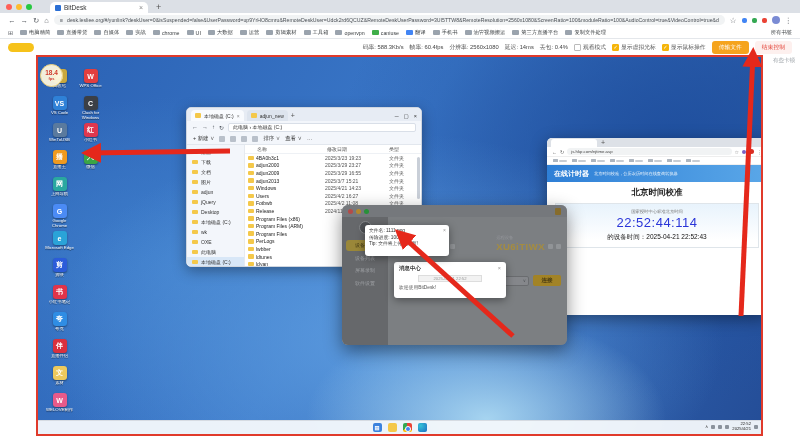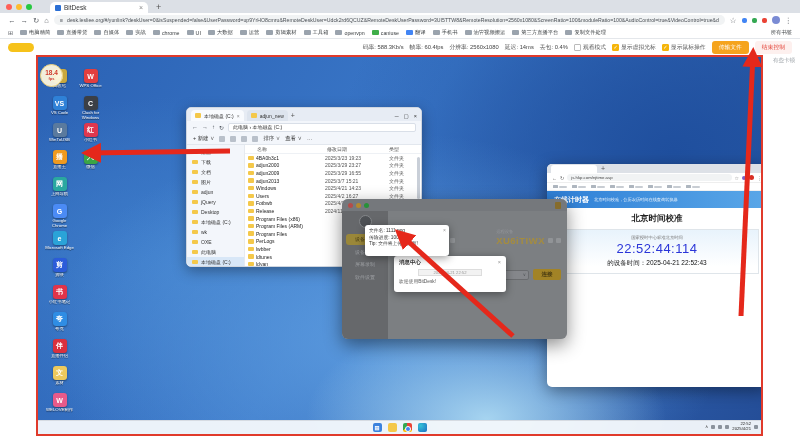--- a/index.html
+++ b/index.html
@@ -71,21 +71,21 @@
 .ex-side{width:58px;border-right:1px solid #e6eaf0;padding-top:2px;background:#f3f6fb;overflow:hidden}
 .ex-side-item{height:10px;display:flex;align-items:center;gap:3px;padding:0 5px;font-size:5px;color:#333;white-space:nowrap;overflow:hidden}
 .ex-main{flex:1;display:flex;flex-direction:column;overflow:hidden;position:relative}
 .ex-header{display:flex;font-size:5px;color:#555;height:9px;align-items:center;border-bottom:1px solid #eef1f5;padding-left:12px}
 .c-name{flex:1}.c-date{width:62px;flex:none}.c-type{width:32px;flex:none}
 .ex-row{display:flex;align-items:center;height:7.6px;font-size:5px;color:#222;padding-left:3px;gap:2px}
 .ex-row .c-date,.ex-row .c-type{color:#555}
 .ex-scroll{position:absolute;right:1px;top:12px;width:3px;height:42px;background:#c9cfd8;border-radius:2px}
 
 
-.win-clock{position:absolute;left:509px;top:107px;width:220px;height:223px;background:#fff;border-radius:5px 0 0 5px;box-shadow:0 4px 16px rgba(0,0,0,.4);z-index:20;overflow:hidden}
+.win-clock{position:absolute;left:509px;top:81px;width:220px;height:177px;background:#fff;border-radius:5px 0 0 5px;box-shadow:0 4px 16px rgba(0,0,0,.4);z-index:20;overflow:hidden}
 .ck-tabs{height:9px;background:#dde1e7;display:flex;align-items:flex-end;padding:0 4px;gap:4px}
 .ck-tab{width:46px;height:8px;background:#fff;border-radius:3px 3px 0 0}
 .ck-plus{font-size:7px;color:#555;line-height:8px}
 .ck-addr{height:10px;background:#fff;display:flex;align-items:center;gap:3px;padding:0 5px;border-bottom:1px solid #eee}
 .ck-nav{font-size:5px;color:#666}
 .ck-pill{flex:1;height:7px;background:#f1f3f4;border-radius:4px;display:flex;align-items:center;padding:0 4px;overflow:hidden}
 .ck-url{font-size:4.3px;color:#444;white-space:nowrap}
 .ck-star{font-size:5px;color:#888}
 .ck-prof{width:5px;height:5px;border-radius:50%;background:#d93025;flex:none}
 .ck-bm{height:8px;display:flex;align-items:center;gap:5px;padding:0 6px;border-bottom:1px solid #f0f0f0}
@@ -97,21 +97,21 @@
 .ck-banner-sub{font-size:4.2px;opacity:.9;white-space:nowrap;overflow:hidden}
 .ck-content{padding:5px 8px;text-align:center}
 .ck-heading{font-size:8.5px;font-weight:bold;color:#222;margin-bottom:4px}
 .ck-box{border:1px solid #dfe5ea;background:linear-gradient(180deg,#e8f3fc,#fff 85%);padding:5px 2px}
 .ck-src{font-size:4.3px;color:#777;margin-bottom:2px}
 .ck-time{font-size:13px;font-weight:normal;color:#2a35d8;letter-spacing:.5px;line-height:1.05}
 .ck-date{font-size:7.5px;font-weight:bold;color:#2a35d8;margin-top:2px}
 .ck-device{font-size:6.5px;color:#111;margin-top:3px}
 
 
-.win-bd{position:absolute;left:304px;top:142px;width:225px;height:140px;border-radius:6px;box-shadow:0 6px 18px rgba(0,0,0,.45);z-index:30;background:#a9acb0;overflow:hidden}
+.win-bd{position:absolute;left:304px;top:148px;width:225px;height:140px;border-radius:6px;box-shadow:0 6px 18px rgba(0,0,0,.45);z-index:30;background:#a9acb0;overflow:hidden}
 .bd-title{height:12px;display:flex;align-items:center;padding:0 6px;gap:3px;background:#9fa2a6}
 .bd-dot{width:5px;height:5px;border-radius:50%}
 .bd-bell{margin-left:auto;width:6px;height:7px;background:#b98f2c;border-radius:1px}
 .bd-body{display:flex;height:128px}
 .bd-side{width:46px;background:#87898d;padding-top:3px;display:flex;flex-direction:column}
 .bd-avatar{width:13px;height:13px;border-radius:50%;background:#63666a;border:1px solid #b5b7ba;margin:1px auto 4px}
 .bd-side-item{height:11px;margin:1.5px 4px;border-radius:3px;font-size:5px;color:#d8dadd;display:flex;align-items:center;justify-content:center;white-space:nowrap}
 .bd-main{flex:1;position:relative}
 .bd-block{position:absolute;top:18px}
 .bd-block.loc{left:8px}.bd-block.rem{right:6px}

